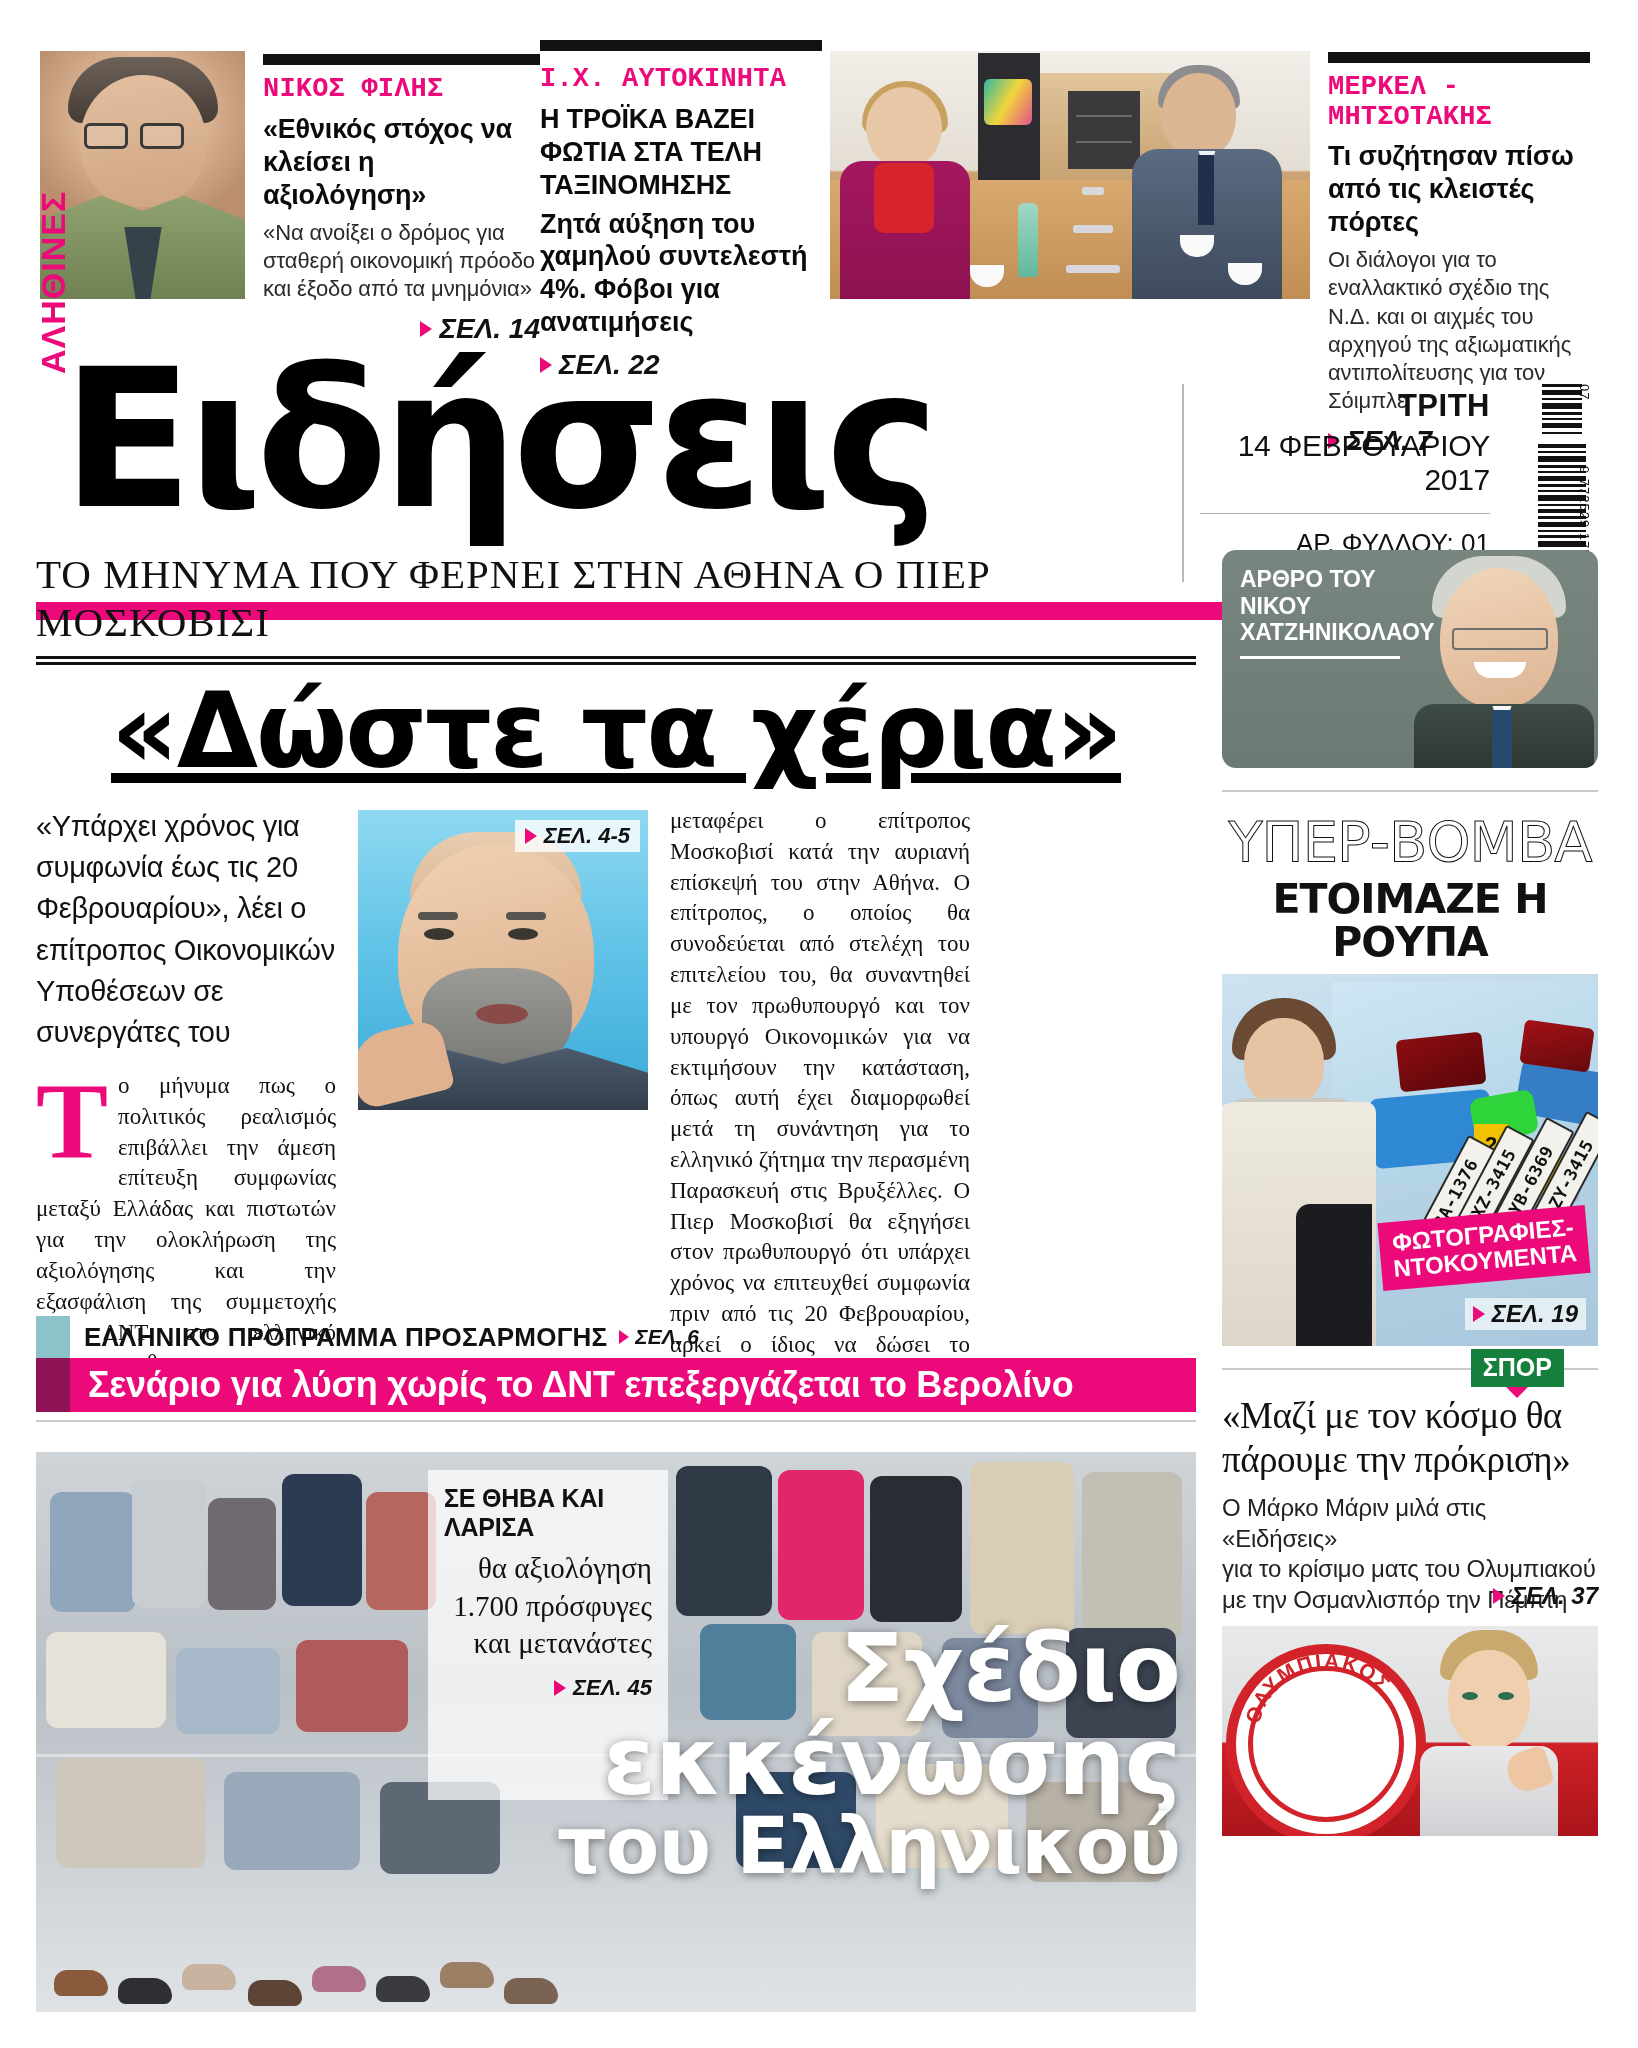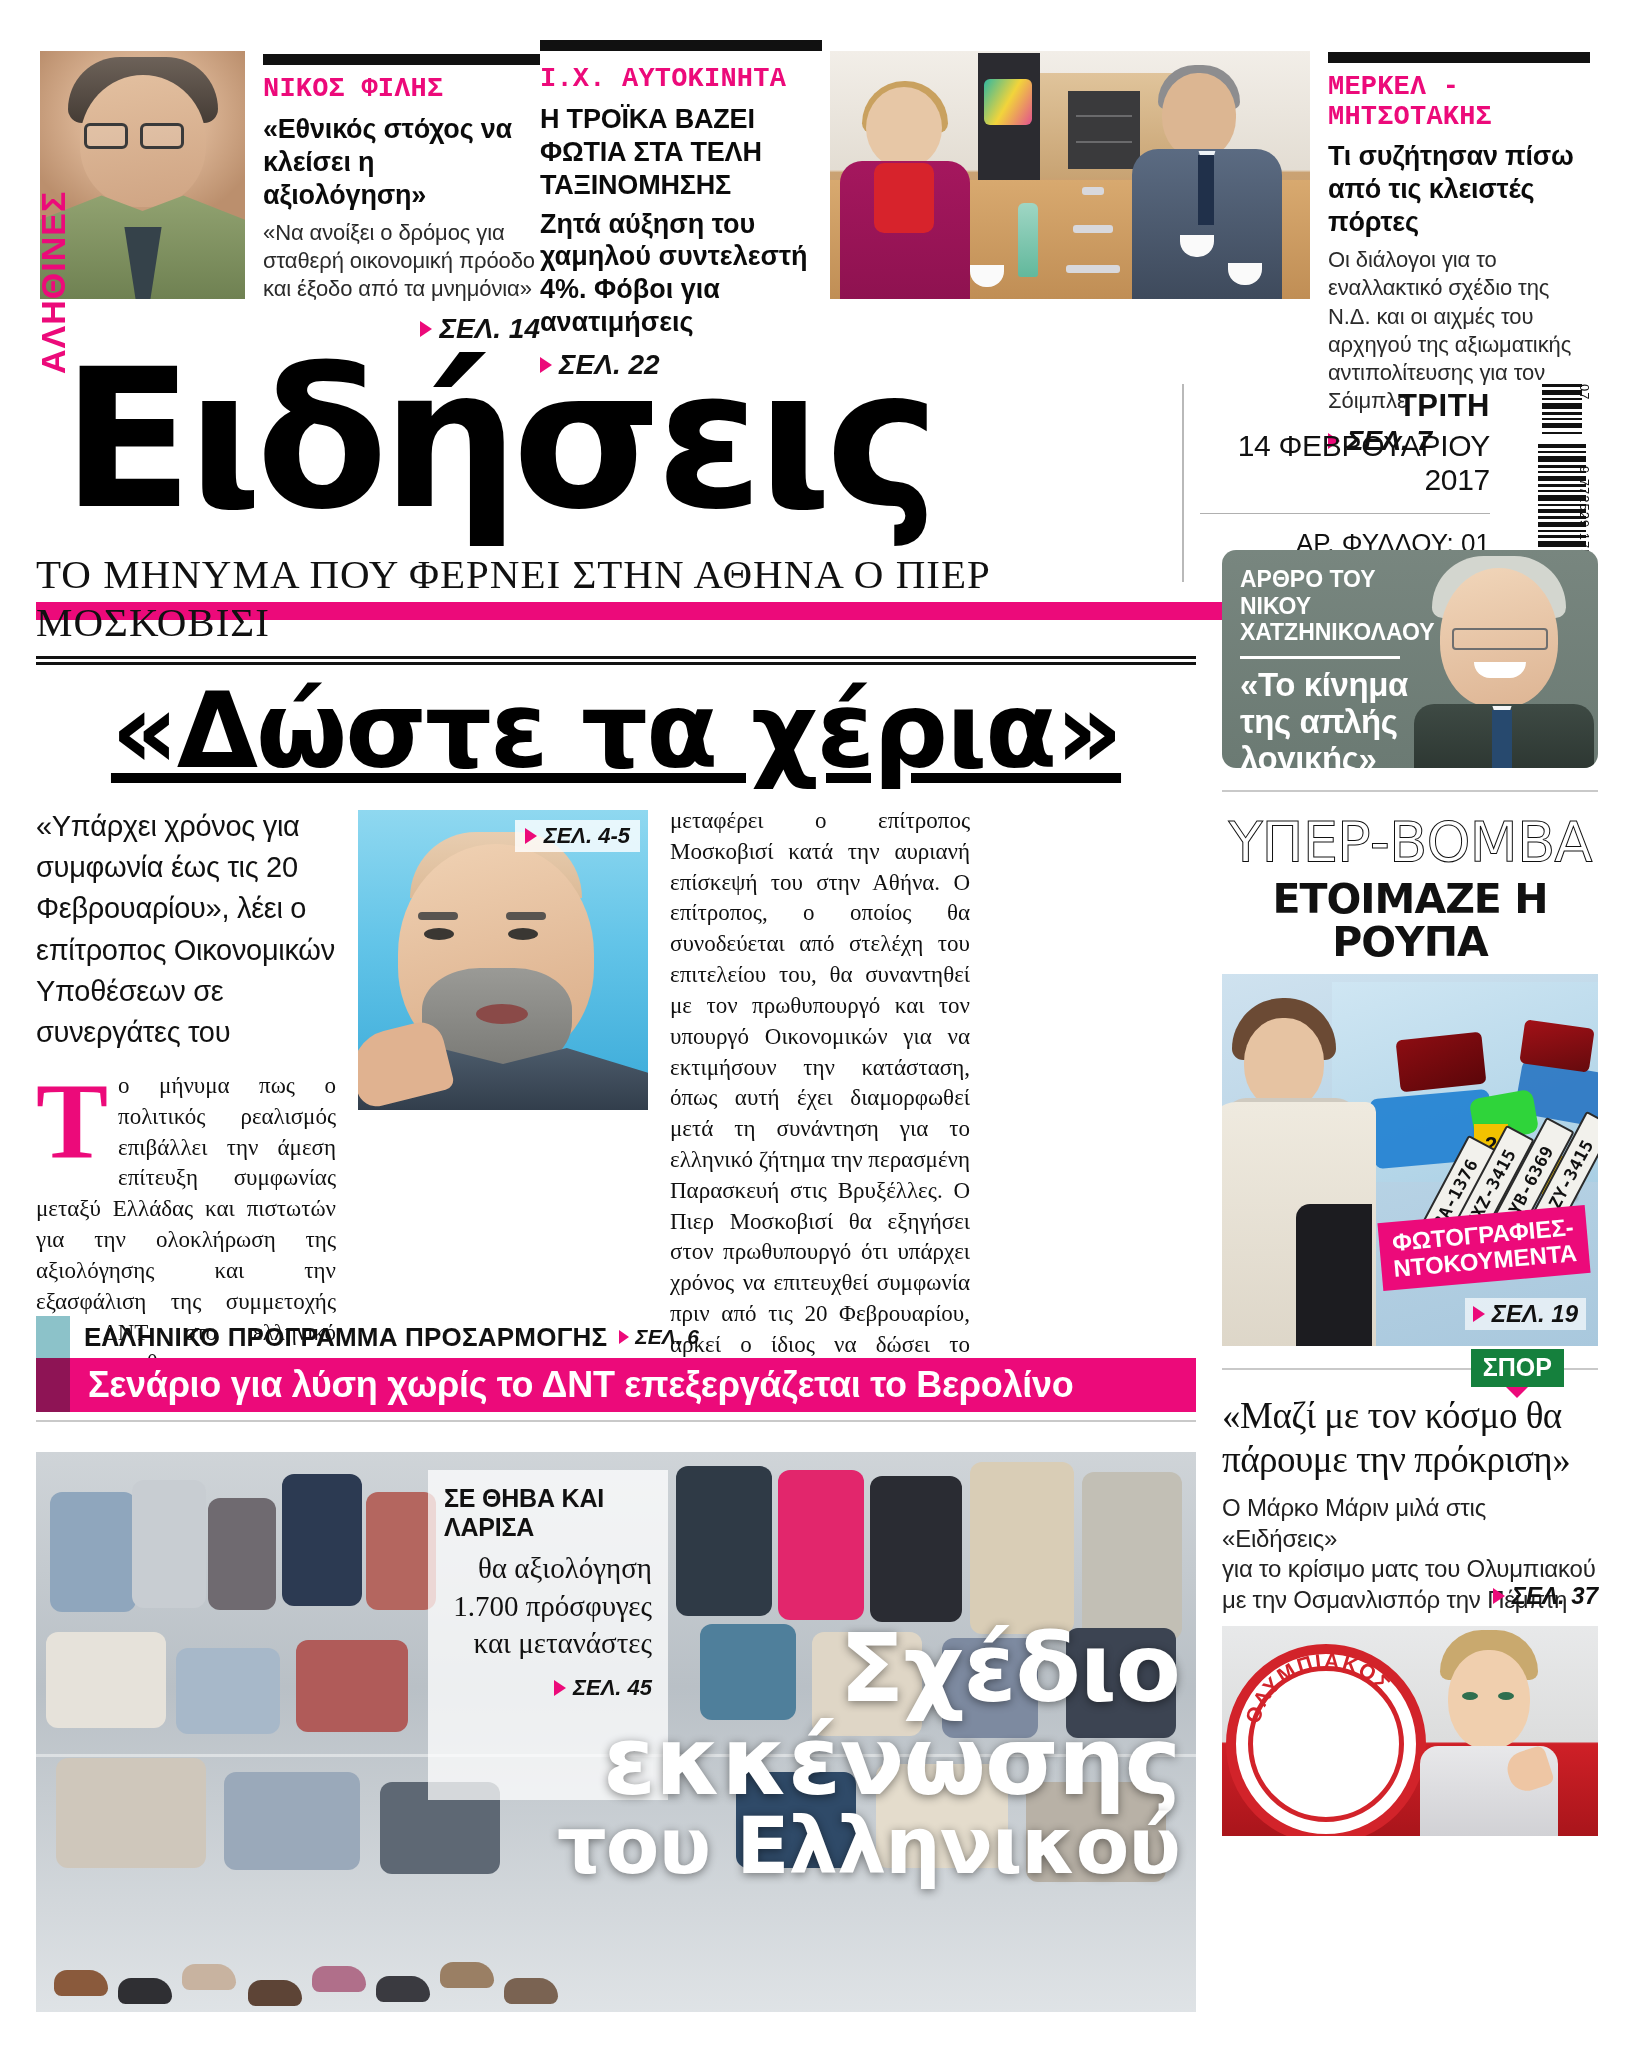--- a/index.html
+++ b/index.html
@@ -582,25 +582,20 @@
           <div class="hd"></div>
           <div class="gl"></div>
           <div class="sm"></div>
         <div class="bd"></div>
           <div class="shirt"></div>
           <div class="tie"></div>
       </div>
       <div class="op-txt">
         <div class="op-kicker">ΑΡΘΡΟ ΤΟΥ ΝΙΚΟΥ ΧΑΤΖΗΝΙΚΟΛΑΟΥ</div>
         <div class="op-hr"></div>
-        <div class="op-quote">
-          <div>«Το κίνημα</div>
-          <div>της απλής</div>
-          <div>λογικής»</div>
-        </div>
 
       </div>
     </div>
 
     <div class="rail-divider"></div>
 
     <div>
       <div class="bomb-h1">ΥΠΕΡ-ΒΟΜΒΑ</div>
       <div class="bomb-h2">ΕΤΟΙΜΑΖΕ Η ΡΟΥΠΑ</div>
 

